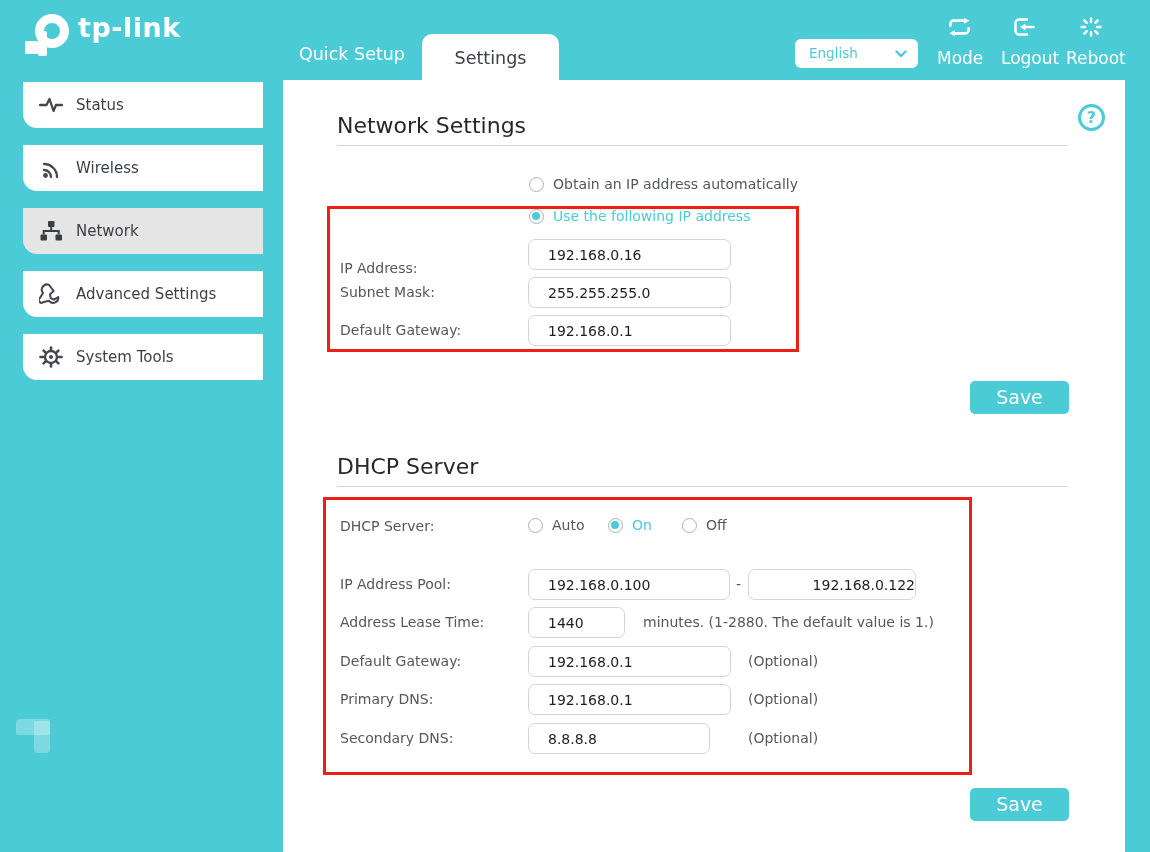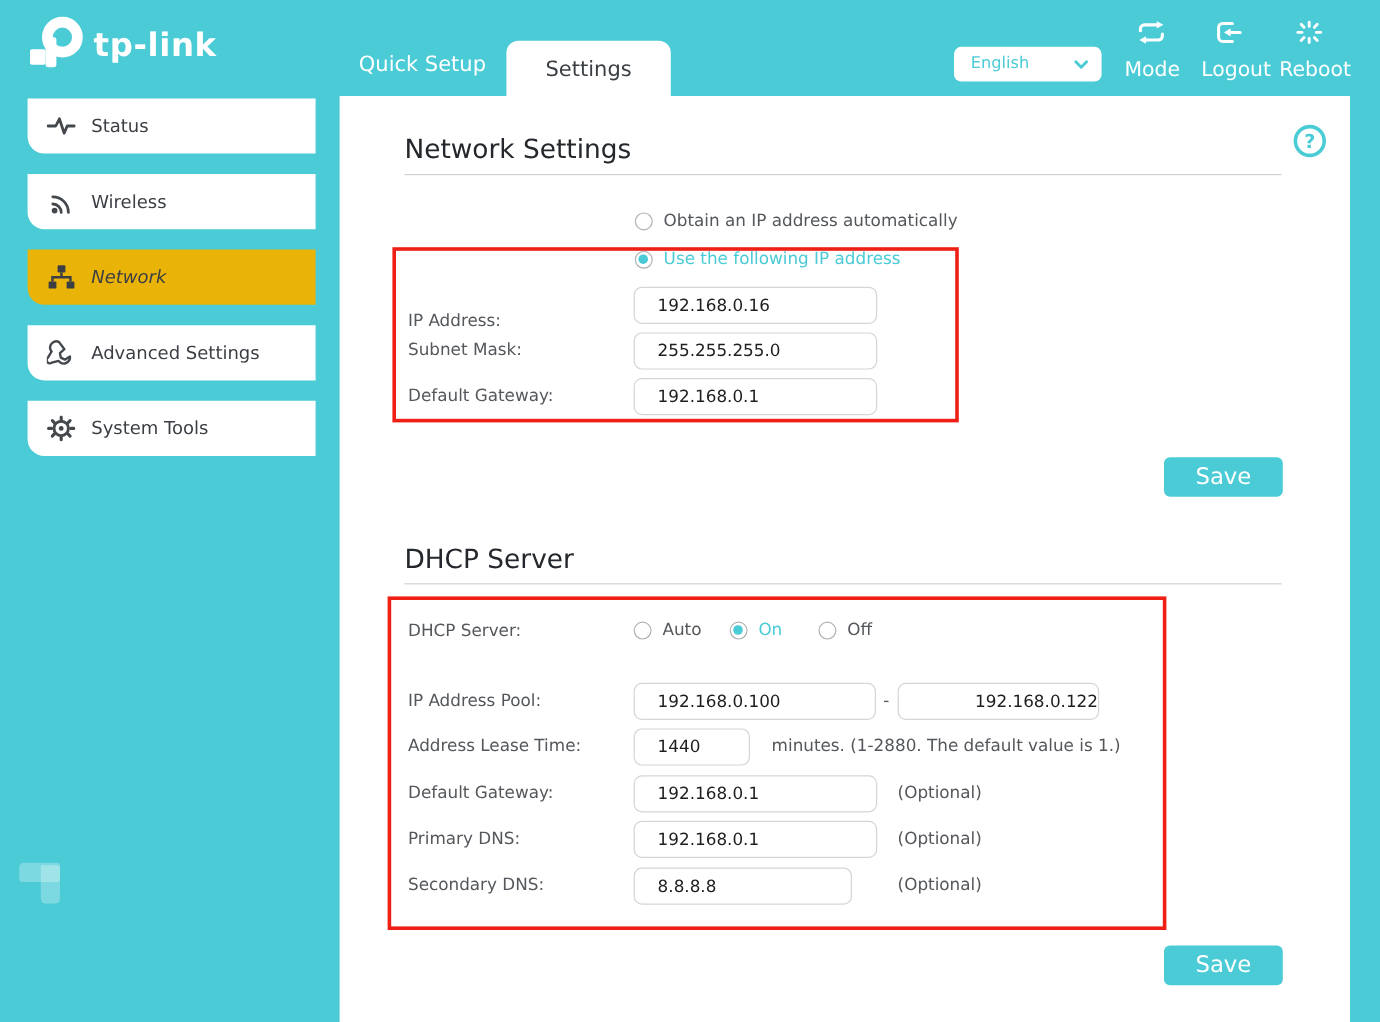--- a/index.html
+++ b/index.html
@@ -6,21 +6,21 @@
   html,body { width:1150px; height:852px; }
   body {
     position:relative;
     background:#4ACBD6;
     font-family:"DejaVu Sans","Liberation Sans",sans-serif;
     overflow:hidden;
   }
   .abs { position:absolute; }
 
   
-  .logo { left:22px; top:12px; display:flex; align-items:center; color:#fff; }
+  .logo { left:22px; top:12px; display:flex; align-items:flex-start; color:#fff; }
   .logo-text { font-size:27px; font-weight:bold; letter-spacing:0.5px; margin-left:6px; }
   .quick-setup { left:299px; top:44px; color:#fff; font-size:17.5px; cursor:pointer; }
   .tab-settings {
     left:422px; top:34px; width:137px; height:46px;
     background:#fff; border-radius:10px 10px 0 0;
     color:#3A3F45; font-size:17.5px; text-align:center; line-height:48px; cursor:pointer;
   }
   .lang-select {
     left:795px; top:39px; width:123px; height:29px;
     background:#fff; border-radius:6px;
@@ -37,21 +37,21 @@
   
   .main-panel { left:283px; top:80px; width:842px; height:772px; background:#fff; }
 
   
   .side-item {
     left:23px; width:240px; height:46px;
     background:#fff; border-radius:0 0 0 14px;
     display:flex; align-items:center; padding-left:16px; gap:13px;
     color:#3B3F44; font-size:15px; cursor:pointer;
   }
-  .side-item.active { background:#eab308;font-style:italic; }
+  .side-item.active { background:#e5e5e5; }
   .corner-shape-h { left:16px; top:719px; width:34px; height:16px; background:rgba(255,255,255,0.28); border-radius:4px 2px 2px 2px; }
   .corner-shape-v { left:34px; top:721px; width:16px; height:32px; background:rgba(255,255,255,0.28); border-radius:0 2px 4px 4px; }
 
   
   .section-title { color:#24282C; font-size:22px; }
   .rule { height:1px; background:#D2D2D2; width:731px; left:337px; }
   .help-btn {
     left:1078px; top:104px; width:27px; height:27px;
     border:3px solid #4ACBD6; border-radius:50%;
     color:#4ACBD6; font-size:16px; font-weight:bold;

